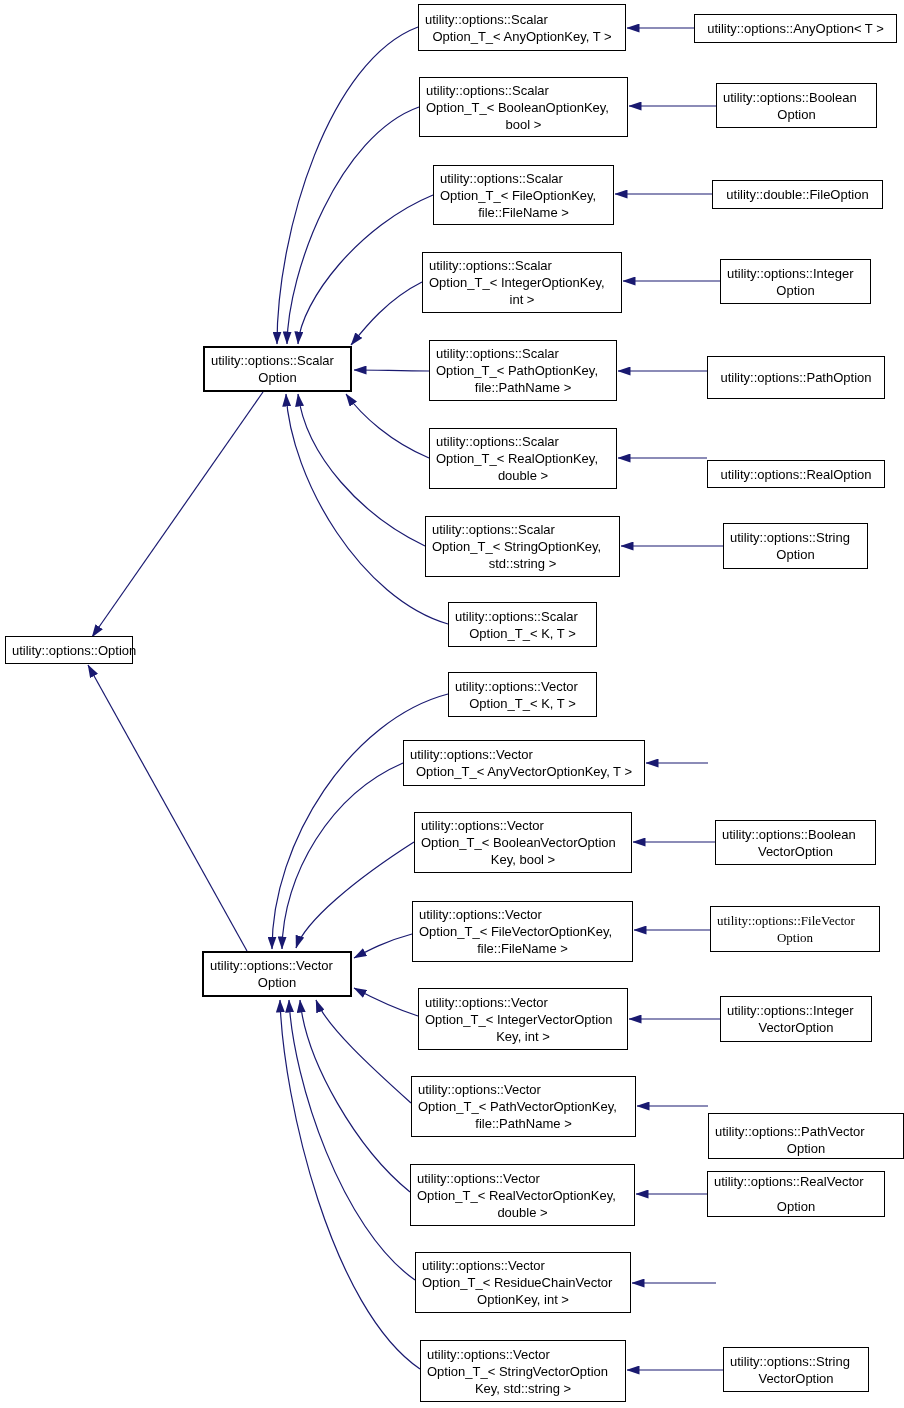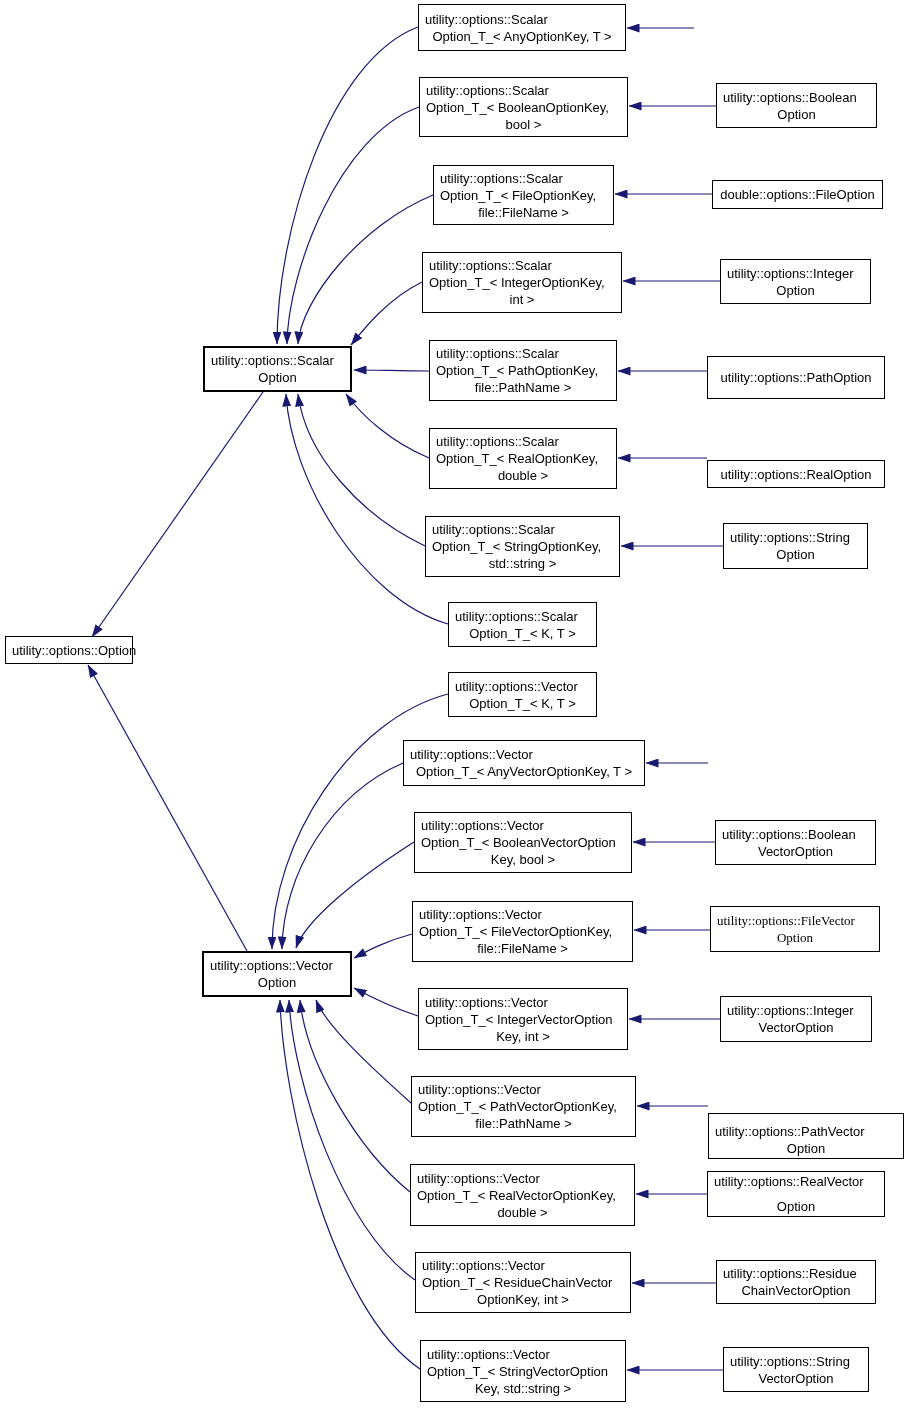--- a/index.html
+++ b/index.html
@@ -176,26 +176,29 @@
     <div class="node" style="left: 415px; top: 1252px; width: 216px; height: 61px;">
       <span>utility::options::Vector</span>
       <span>Option_T_&lt; ResidueChainVector</span>
       <span>OptionKey, int &gt;</span>
     </div>
     <div class="node" style="left: 420px; top: 1340px; width: 206px; height: 62px;">
       <span>utility::options::Vector</span>
       <span>Option_T_&lt; StringVectorOption</span>
       <span>Key, std::string &gt;</span>
     </div>
+    <div class="node" style="left: 694px; top: 14px; width: 203px; height: 29px;">
+      <span>utility::options::AnyOption&lt; T &gt;</span>
+    </div>
     <div class="node" style="left: 716px; top: 83px; width: 161px; height: 45px;">
       <span>utility::options::Boolean</span>
       <span>Option</span>
     </div>
     <div class="node" style="left: 712px; top: 180px; width: 171px; height: 29px;">
-      <span>double::options::FileOption</span>
+      <span>utility::double::FileOption</span>
     </div>
     <div class="node" style="left: 720px; top: 259px; width: 151px; height: 45px;">
       <span>utility::options::Integer</span>
       <span>Option</span>
     </div>
     <div class="node" style="left: 707px; top: 356px; width: 178px; height: 43px;">
       <span>utility::options::PathOption</span>
     </div>
     <div class="node" style="left: 707px; top: 445px; width: 178px; height: 28px; margin-top: 15px;">
       <span>utility::options::RealOption</span>
@@ -217,21 +220,17 @@
       <span>VectorOption</span>
     </div>
     <div class="node" style="left: 708px; top: 1113px; width: 196px; height: 46px; justify-content: flex-end;">
       <span>utility::options::PathVector</span>
       <span>Option</span>
     </div>
     <div class="node" style="left: 707px; top: 1171px; width: 178px; height: 46px; justify-content: space-between;">
       <span>utility::options::RealVector</span>
       <span>Option</span>
     </div>
-    <div class="node" style="left: 716px; top: 1260px; width: 160px; height: 44px;">
-      <span>utility::options::Residue</span>
-      <span>ChainVectorOption</span>
-    </div>
     <div class="node" style="left: 723px; top: 1347px; width: 146px; height: 45px;">
       <span>utility::options::String</span>
       <span>VectorOption</span>
     </div>
   </div>
 
 </body></html>

